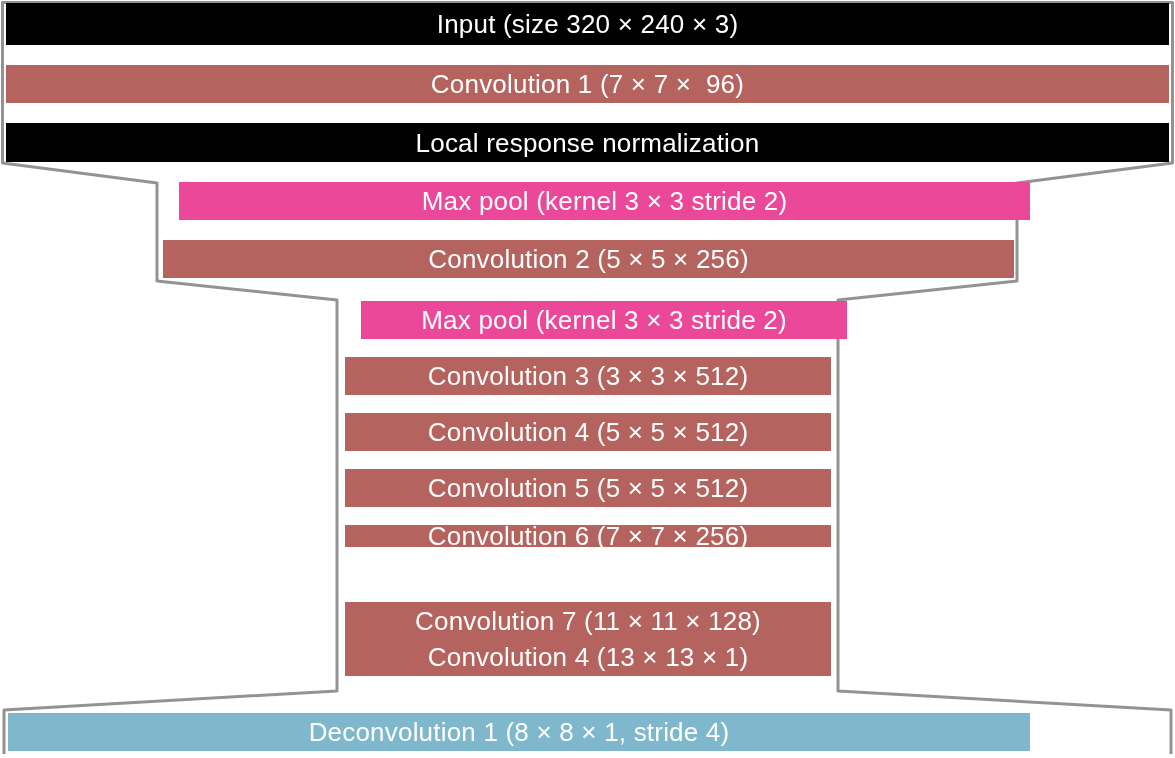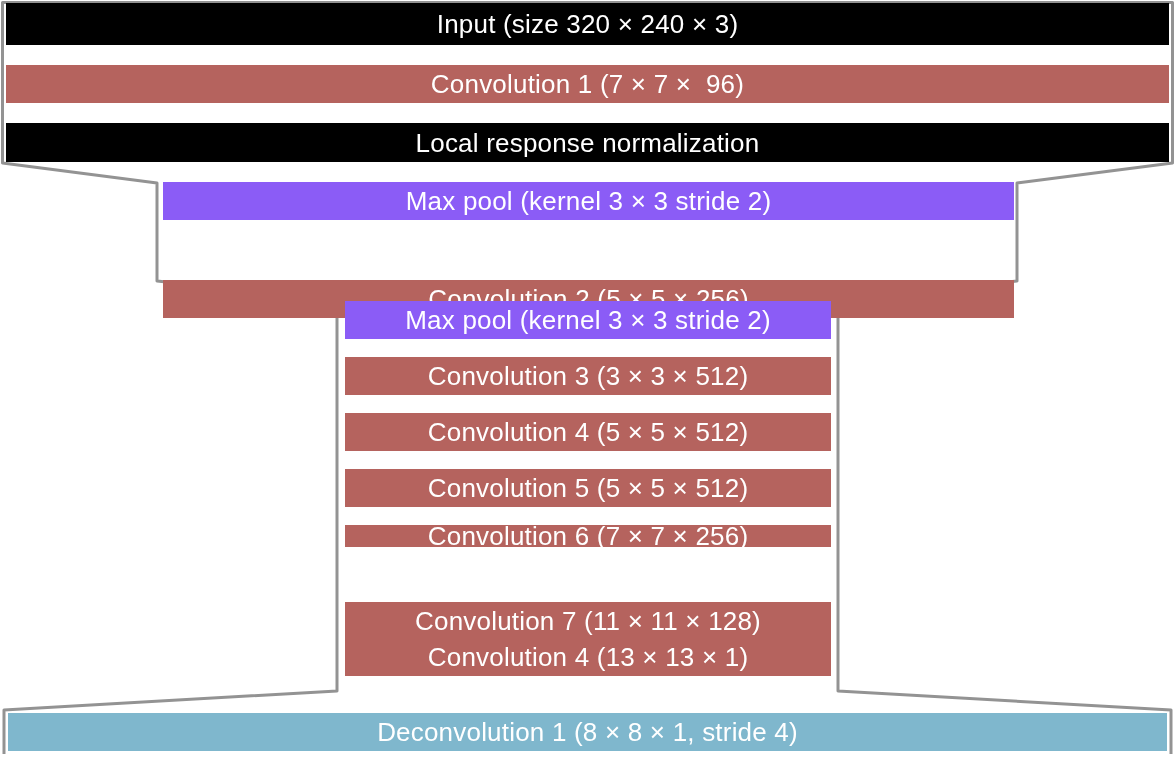--- a/index.html
+++ b/index.html
@@ -35,28 +35,28 @@
     font-size: 26px;
     font-weight: normal;
     white-space: pre;
     letter-spacing: 0.2px;
     line-height: 1;
     text-align: center;
   }
   .bar-input   { background: #000000; }
   .bar-conv    { background: #B5635E; }
   .bar-norm    { background: #000000; }
-  .bar-pool    { background: #8b5cf6; }
+  .bar-pool    { background: #ec4899; margin-left: 16px; }
   .bar-deconv  { background: #7FB7CD; }
 
   
   .tier1 { left: 6px;   width: 1163px; }
   .tier2 { left: 163px; width: 851px;  }
   .tier3 { left: 345px; width: 486px;  }
-  .tier4 { left: 8px;   width: 1159px; }
+  .tier4 { left: 8px;   width: 1022px; }
 </style>
 </head>
 <body>
 
 <div class="diagram">
 
   <svg class="funnel-svg" width="1175" height="758" viewBox="0 0 1175 758" aria-hidden="true">
     <path d="M 4,754
              L 4,710
              L 337,691
@@ -84,21 +84,21 @@
   </div>
 
   <div class="bar bar-norm tier1" style="top:123px; height:39px;">
     <span>Local response normalization</span>
   </div>
 
   <div class="bar bar-pool tier2" style="top:182px; height:38px;">
     <span>Max pool (kernel 3 × 3 stride 2)</span>
   </div>
 
-  <div class="bar bar-conv tier2" style="top:240px; height:38px;margin-top:40px;">
+  <div class="bar bar-conv tier2" style="top:240px; height:38px;">
     <span>Convolution 2 (5 × 5 × 256)</span>
   </div>
 
   <div class="bar bar-pool tier3" style="top:301px; height:38px;">
     <span>Max pool (kernel 3 × 3 stride 2)</span>
   </div>
 
   <div class="bar bar-conv tier3" style="top:357px; height:38px;">
     <span>Convolution 3 (3 × 3 × 512)</span>
   </div>

